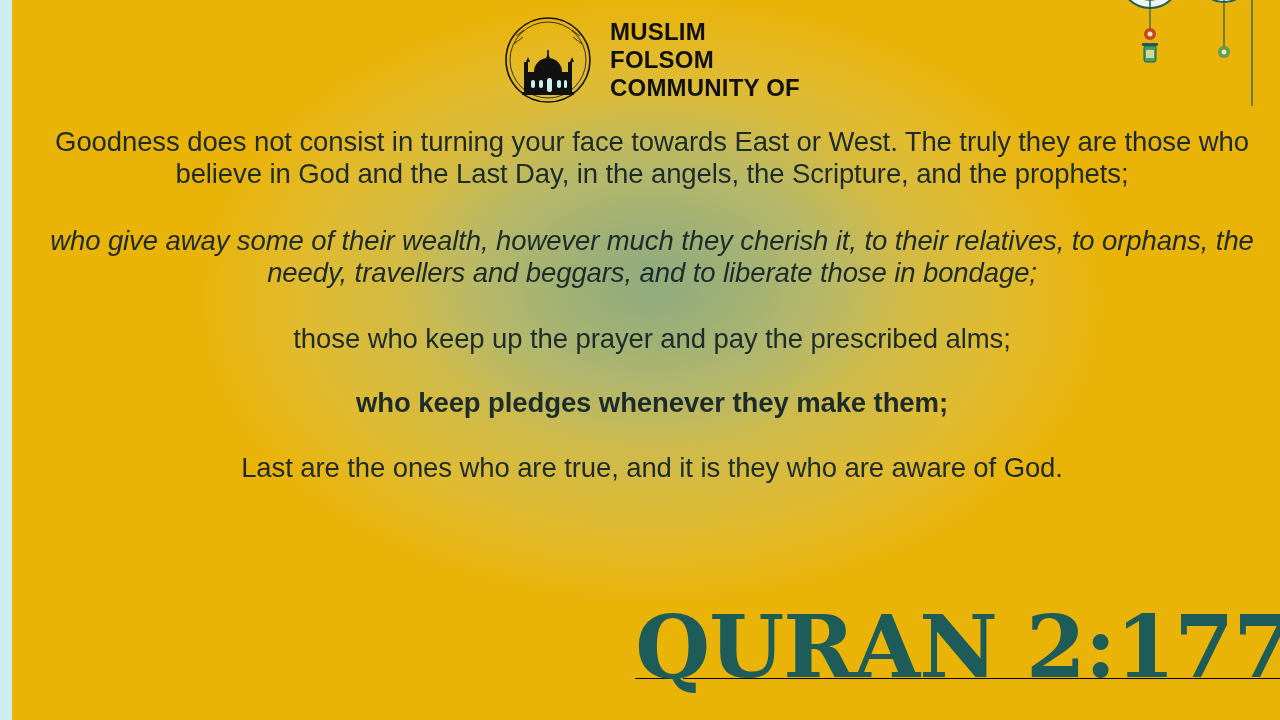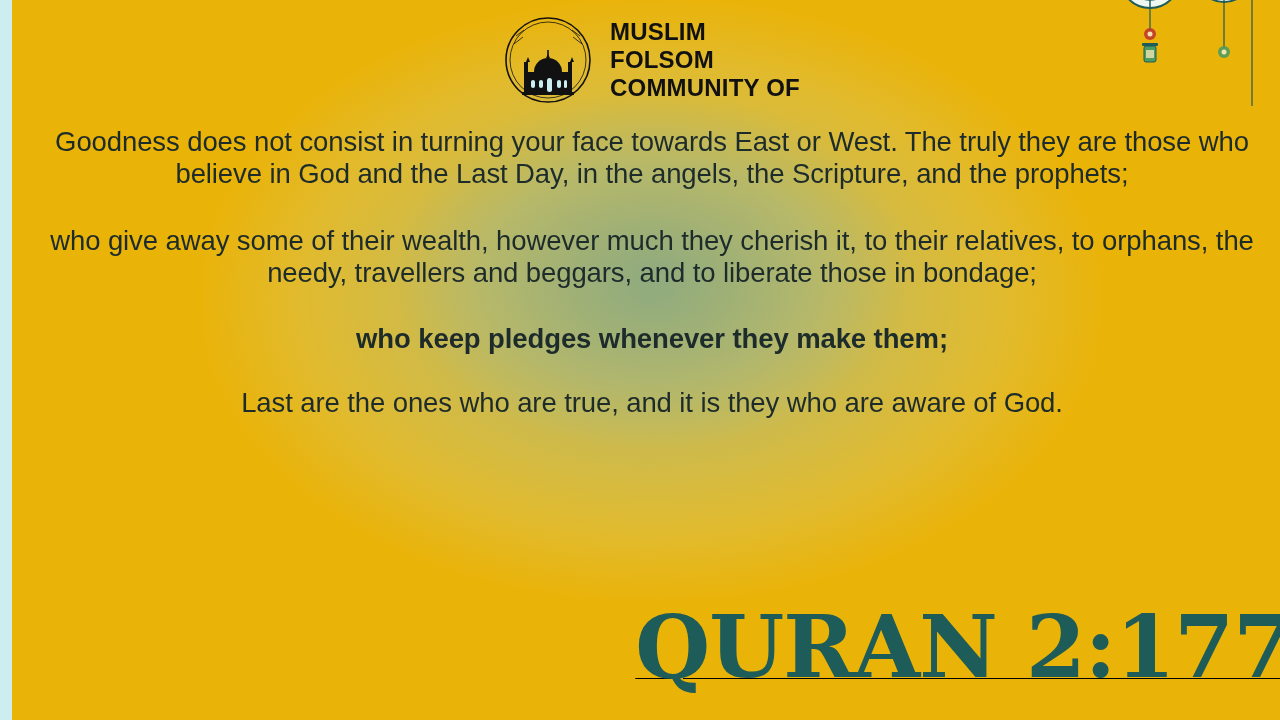--- a/index.html
+++ b/index.html
@@ -99,21 +99,21 @@
   .verse p {
     margin: 0 0 26px 0;
     font-family: "Liberation Sans", sans-serif;
     font-size: 27.5px;
     line-height: 1.18;
     color: #1d2b2b;
     font-weight: 500;
     letter-spacing: -0.1px;
   }
   .verse p.para-1 { margin-bottom: 34px; }
-  .verse p.para-2 { margin-bottom: 33px; }
+  .verse p.para-2 { margin-bottom: 33px; font-style: italic; }
   .verse p.para-3 { margin-bottom: 32px; }
   .verse p.para-4 { margin-bottom: 32px; font-weight: bold; }
   .verse p.para-5 { margin-bottom: 24px; }
   .verse p.para-6 { margin-bottom: 0; }
 
   
   .reference {
     position: absolute;
     left: 0;
     top: 596px;
@@ -228,20 +228,21 @@
     <div class="logo-text">
       <div>MUSLIM</div>
       <div>FOLSOM</div>
       <div>COMMUNITY OF</div>
     </div>
   </div>
 
   <div class="verse">
     <p class="para-1">Goodness does not consist in turning your face towards East or West. The truly they are those who believe in God and the Last Day, in the angels, the Scripture, and the prophets;</p>
     <p class="para-2">who give away some of their wealth, however much they cherish it, to their relatives, to orphans, the needy, travellers and beggars, and to liberate those in bondage;</p>
+    <p class="para-3">those who keep up the prayer and pay the prescribed alms;</p>
     <p class="para-4">who keep pledges whenever they make them;</p>
     <p class="para-6">Last are the ones who are true, and it is they who are aware of God.</p>
   </div>
 
   <div class="reference">
     <span>QURAN 2:177</span>
   </div>
 
 </div>
 

